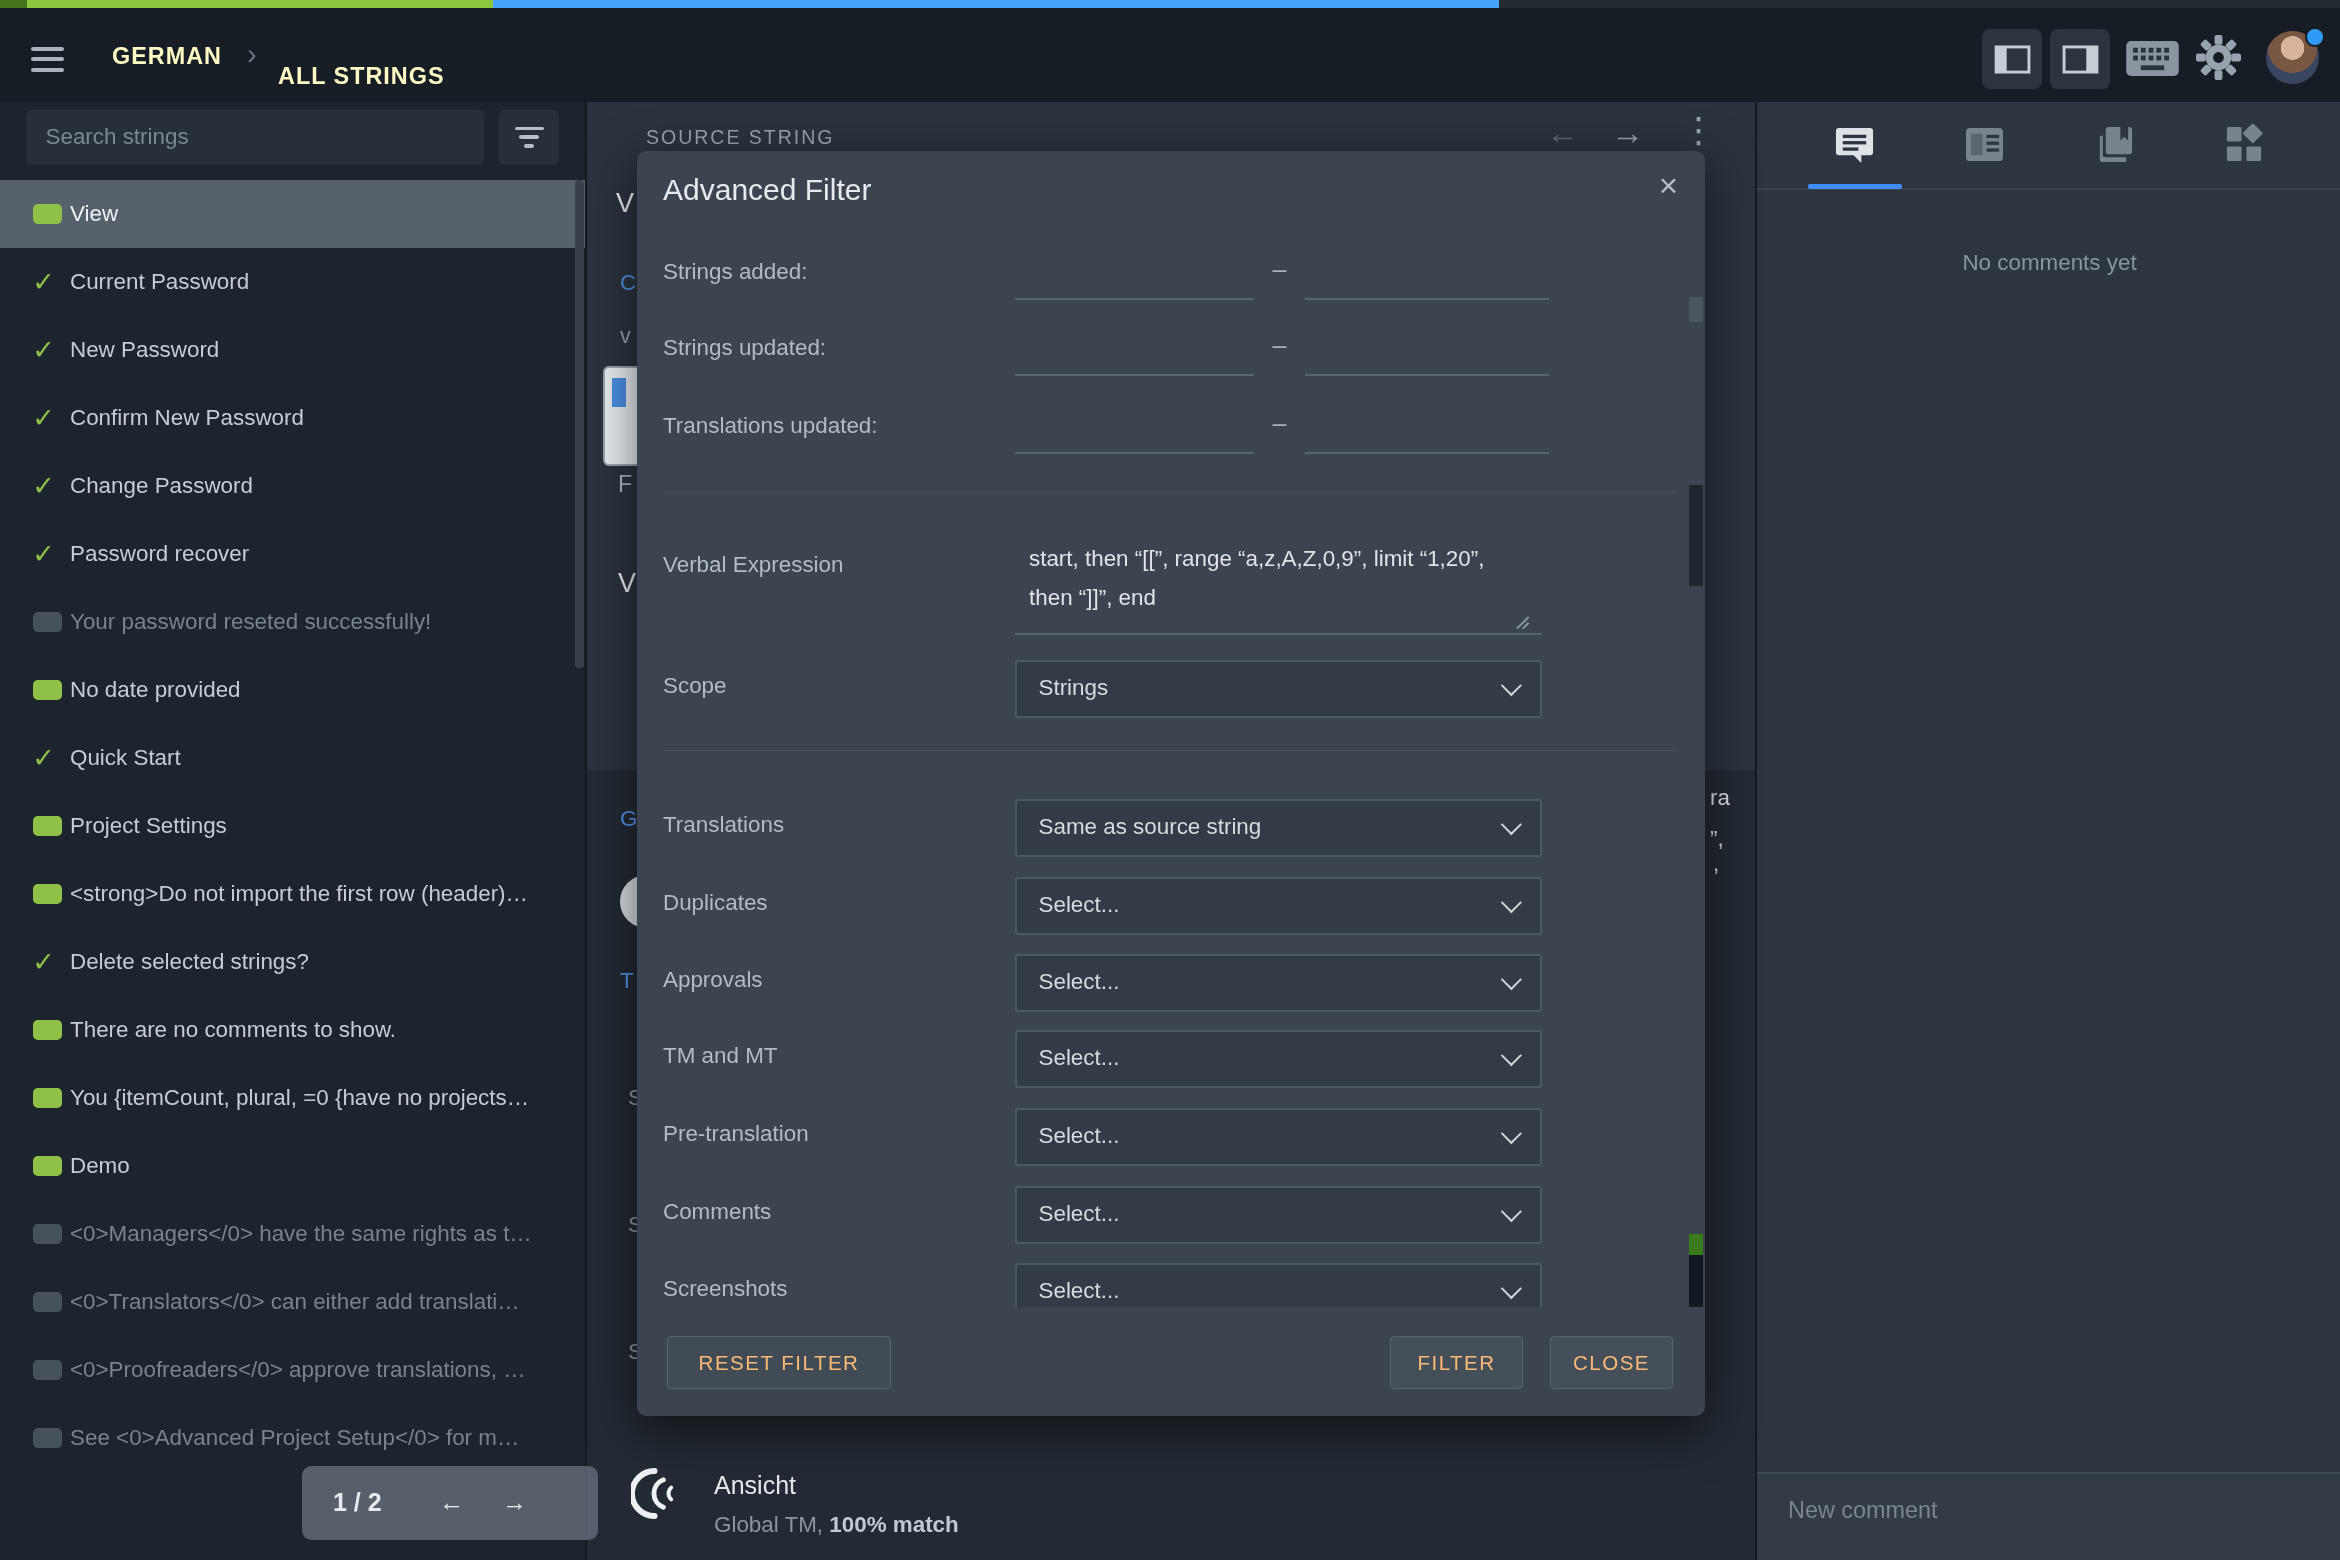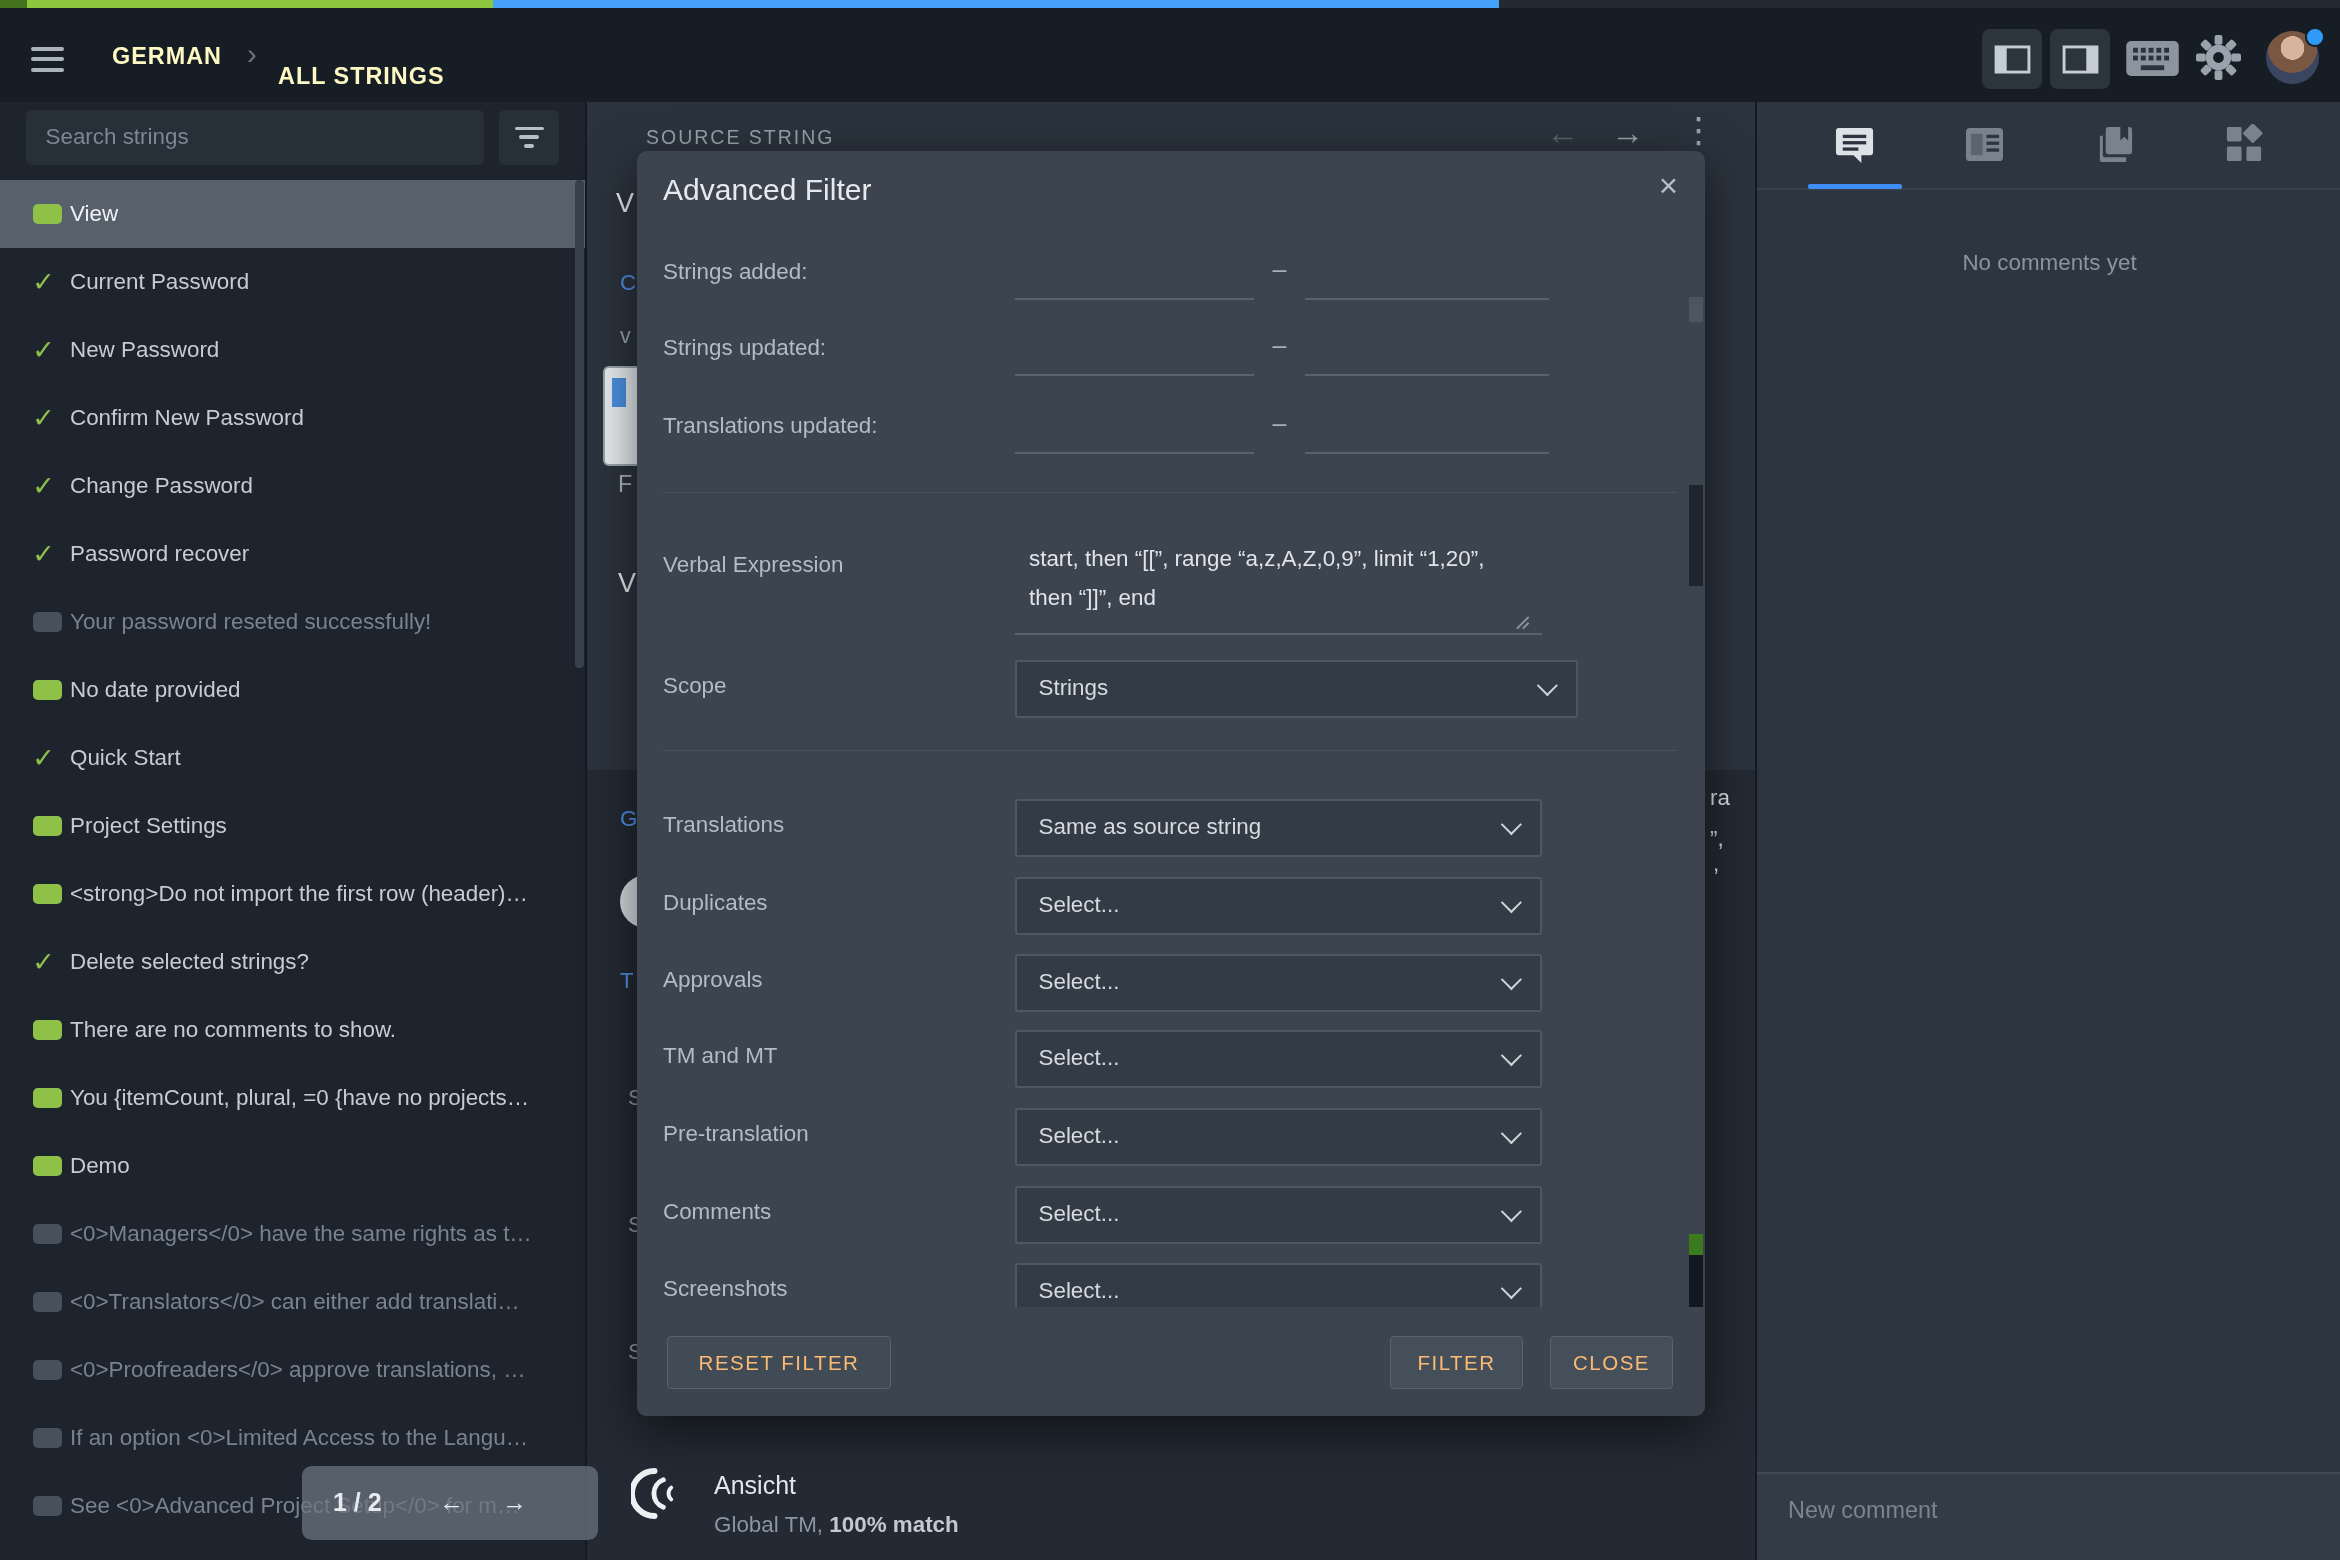--- a/index.html
+++ b/index.html
@@ -262,24 +262,20 @@
         <div class="srow">
           <span class="ic ic-sq sq-gray"></span>
           <span class="lbl dim">&lt;0&gt;Translators&lt;/0&gt; can either add translati…</span>
         </div>
         <div class="srow">
           <span class="ic ic-sq sq-gray"></span>
           <span class="lbl dim">&lt;0&gt;Proofreaders&lt;/0&gt; approve translations, …</span>
         </div>
         <div class="srow">
           <span class="ic ic-sq sq-gray"></span>
-          <span class="lbl dim">If an option &lt;0&gt;Limited Access to the Langu…</span>
-        </div>
-        <div class="srow">
-          <span class="ic ic-sq sq-gray"></span>
           <span class="lbl dim">See &lt;0&gt;Advanced Project Setup&lt;/0&gt; for m…</span>
         </div>
       </div>
     <div id="sb-scroll" class="abs"></div>
   </div>
 
   <div id="editor" class="abs">
     <div id="editor-lower" class="abs"></div>
     <div id="src-header" class="abs">SOURCE STRING</div>
     <div class="abs ed-ico" id="ed-back"><span>←</span></div>
@@ -398,21 +394,21 @@
     <div class="abs" id="ve-resize">
       <svg width="17.6" height="17.6" viewBox="0 0 18 18">
           <g stroke="#8b95a0" stroke-width="2">
         <line x1="4" y1="16" x2="16" y2="4"></line>
             <line x1="10" y1="16" x2="16" y2="10"></line>
           </g>
         </svg>
     </div>
 
     <div class="mlabel" style="top:522px;">Scope</div>
-    <div class="msel" style="top:509px;padding-left:36px;">
+    <div class="msel" style="top:509px;">
       <div class="val">Strings</div>
       <div class="chev"></div>
     </div>
 
     <div class="mdivider" style="top:599px;"></div>
 
     <div id="select-rows">
         <div class="mlabel" style="top: 661px;">Translations</div>
         <div class="msel" style="top: 648px;">
           <div class="val">Same as source string</div>

